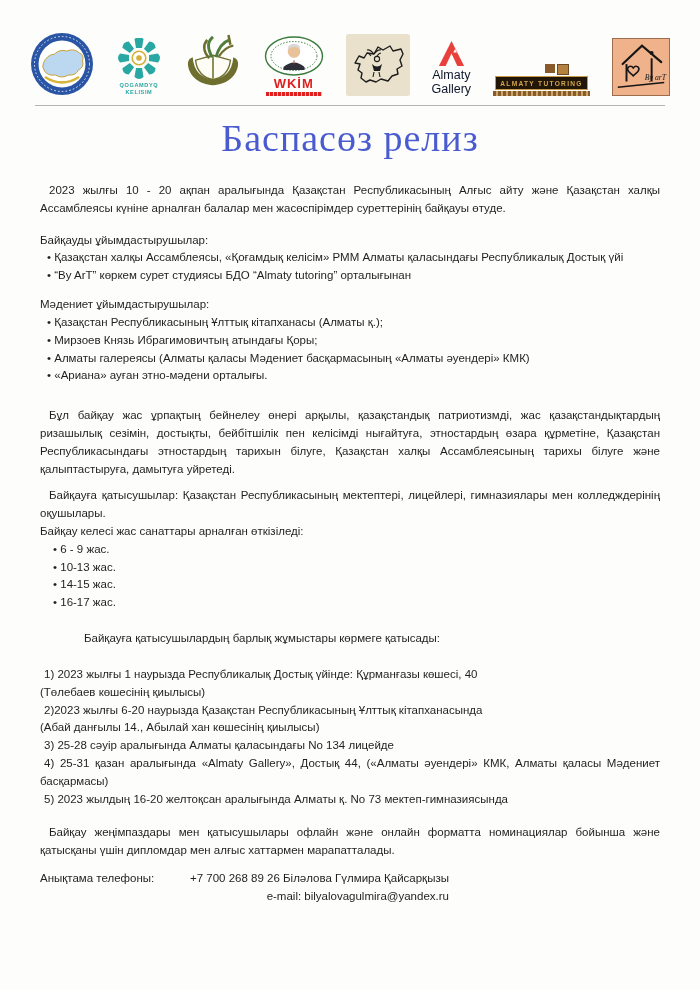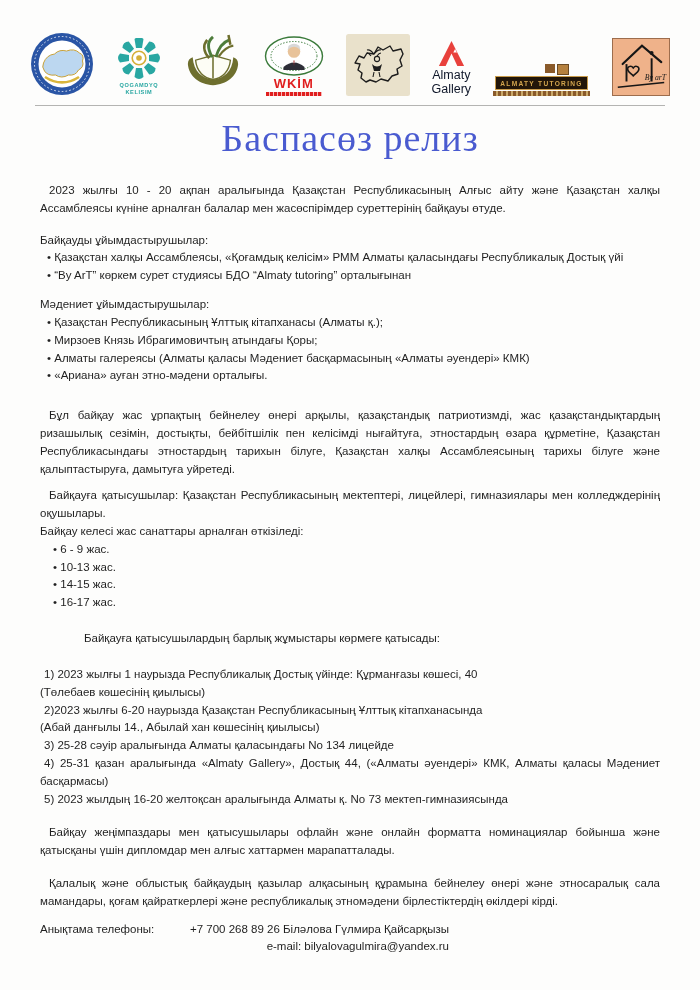--- a/index.html
+++ b/index.html
@@ -228,21 +228,20 @@
       <div class="cont-line">(Төлебаев көшесінің қиылысы)</div>
       <div class="num-line">2)2023 жылғы 6-20 наурызда Қазақстан Республикасының Ұлттық кітапханасында</div>
       <div class="cont-line">(Абай данғылы 14., Абылай хан көшесінің қиылысы)</div>
       <div class="num-line">3) 25-28 сәуір аралығында Алматы қаласындағы No 134 лицейде</div>
       <div class="num-line">4) 25-31 қазан аралығында «Almaty Gallery», Достық 44, («Алматы әуендері» КМК, Алматы қаласы Мәдениет басқармасы)</div>
       <div class="num-line">5) 2023 жылдың 16-20 желтоқсан аралығында Алматы қ. No 73  мектеп-гимназиясында</div>
     </section>
 
     <p class="para mt-awards">Байқау жеңімпаздары мен қатысушылары офлайн және онлайн форматта номинациялар бойынша және қатысқаны үшін дипломдар мен алғыс хаттармен марапатталады.</p>
 
-    <p class="para mt-jury">Қалалық және облыстық байқаудың қазылар алқасының құрамына бейнелеу өнері және этносаралық сала мамандары, қоғам қайраткерлері және республикалық этномәдени бірлестіктердің өкілдері кірді.</p>
 
     <div class="contacts">
       <span class="contacts-label">Анықтама телефоны:</span>
       <div class="entries">
         <div class="entry">
           <div class="phone">+7 700 268 89 26 Біләлова Гүлмира Қайсарқызы</div>
           <div class="email">e-mail: bilyalovagulmira@yandex.ru</div>
         </div>
 
       </div>

